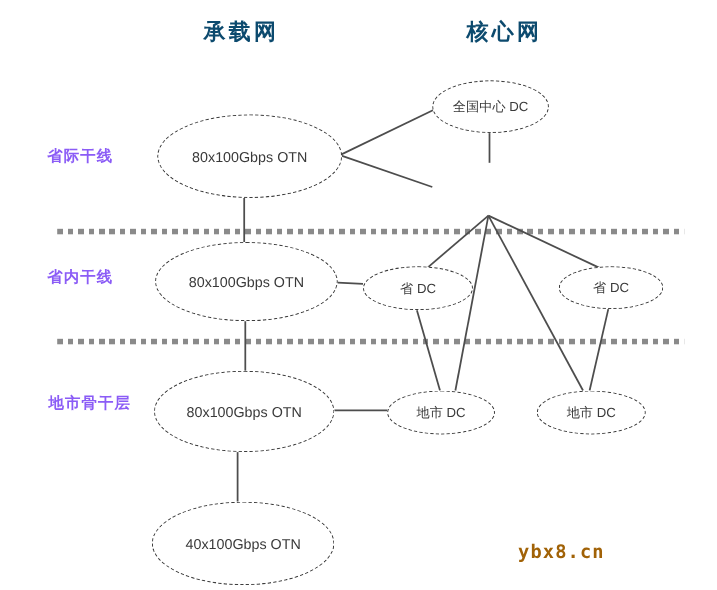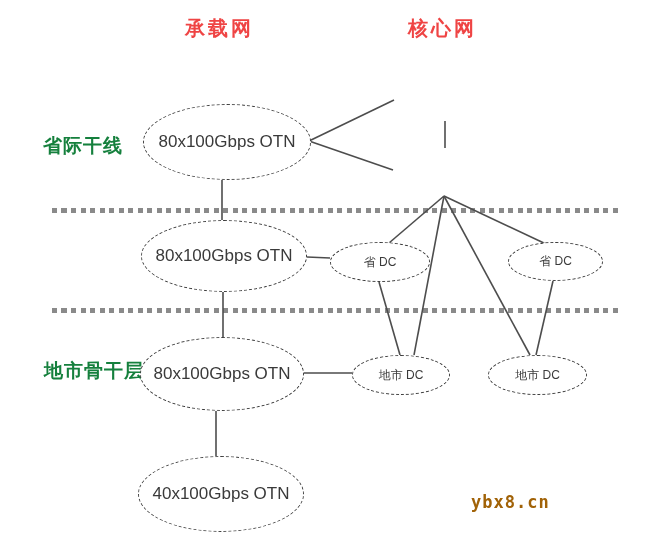--- a/index.html
+++ b/index.html
@@ -14,32 +14,32 @@
     height: 536px;
     background: #ffffff;
     overflow: hidden;
   }
   .hdr {
     position: absolute;
     top: 15px;
     font-size: 20px;
     font-weight: bold;
     letter-spacing: 3px;
-    color: #ef4444;
+    color: #0c4a6e;
     white-space: nowrap;
   }
   .hdr-bearer { left: 185px; }
-  .hdr-core  { left: 408px; }
+  .hdr-core  { left: 424px; }
 
   .layer-label {
     position: absolute;
-    font-size: 19px;
+    font-size: 14px;
     font-weight: bold;
     letter-spacing: 1px;
-    color: #15803d;
+    color: #8b5cf6;
     white-space: nowrap;
   }
   .ll-1 { left: 43px; top: 133px; }
   .ll-2 { left: 43px; top: 243px; }
   .ll-3 { left: 44px; top: 358px; text-align: center; }
   .ll-4 { left: 45px; top: 474px; }
 
   .divider {
     position: absolute;
     left: 52px;
@@ -68,21 +68,21 @@
     position: absolute;
     border: 1.6px dashed #3d3d3d;
     border-radius: 50%;
     background: #ffffff;
     display: flex;
     align-items: center;
     justify-content: center;
     box-sizing: border-box;
   }
   .node span {
-    font-size: 17px;
+    font-size: 13px;
     color: #3a3a3a;
     white-space: nowrap;
   }
   .node-dc span { font-size: 12px; }
 
   .n-otn1 { left: 143px; top: 104px; width: 168px; height: 76px; }
   .n-otn2 { left: 141px; top: 220px; width: 166px; height: 72px; }
   .n-otn3 { left: 140px; top: 337px; width: 164px; height: 74px; }
   .n-otn4 { left: 138px; top: 456px; width: 166px; height: 76px; text-align: right; }
   .n-national { left: 393px; top: 73px;  width: 106px; height: 48px; }
@@ -105,20 +105,21 @@
 </style>
 </head>
 <body>
 
 <div class="canvas">
 
   <div class="hdr hdr-bearer">承载网</div>
   <div class="hdr hdr-core">核心网</div>
 
   <div class="layer-label ll-1">省际干线</div>
+  <div class="layer-label ll-2">省内干线</div>
   <div class="layer-label ll-3">地市骨干层</div>
 
   <div class="divider div-1"></div>
   <div class="divider div-2"></div>
 
   <svg class="edges" viewBox="0 0 652 536">
     <line x1="222" y1="180" x2="222" y2="220"></line>
     <line x1="223" y1="292" x2="223" y2="337"></line>
     <line x1="216" y1="411" x2="216" y2="456"></line>
     <line x1="309" y1="141" x2="394" y2="100"></line>
@@ -140,20 +141,23 @@
   <div class="node n-otn2">
     <span>80x100Gbps OTN</span>
   </div>
   <div class="node n-otn3">
     <span>80x100Gbps OTN</span>
   </div>
   <div class="node n-otn4">
     <span>40x100Gbps OTN</span>
   </div>
 
+  <div class="node node-dc n-national">
+    <span>全国中心 DC</span>
+  </div>
   <div class="node node-dc n-prov-l">
     <span>省 DC</span>
   </div>
   <div class="node node-dc n-prov-r">
     <span>省 DC</span>
   </div>
   <div class="node node-dc n-city-l">
     <span>地市 DC</span>
   </div>
   <div class="node node-dc n-city-r">

